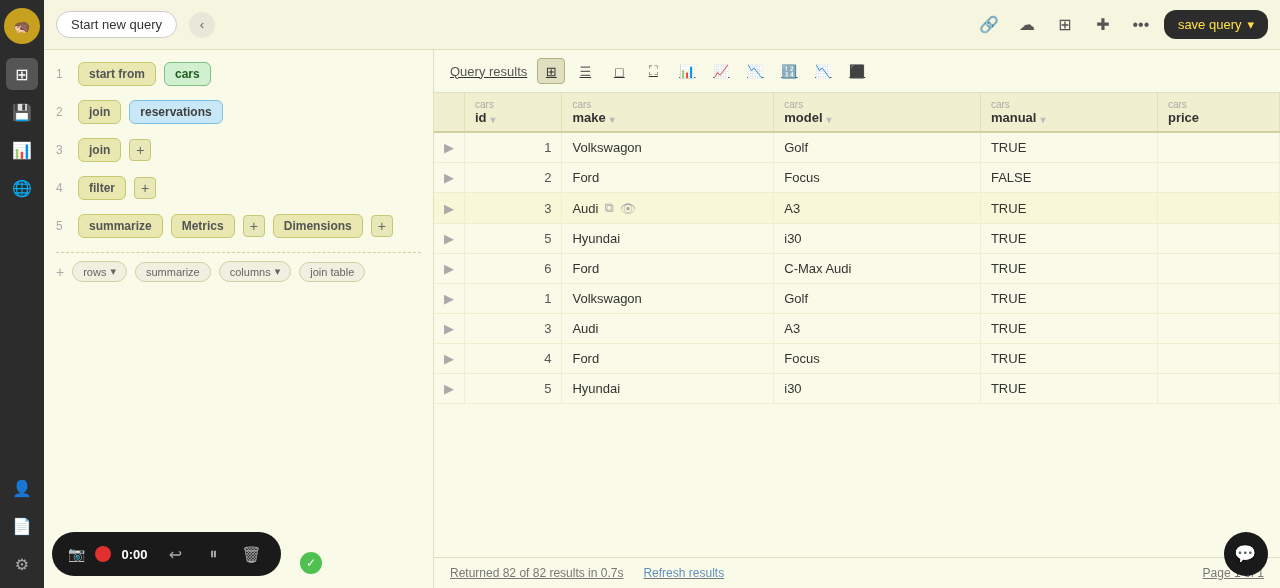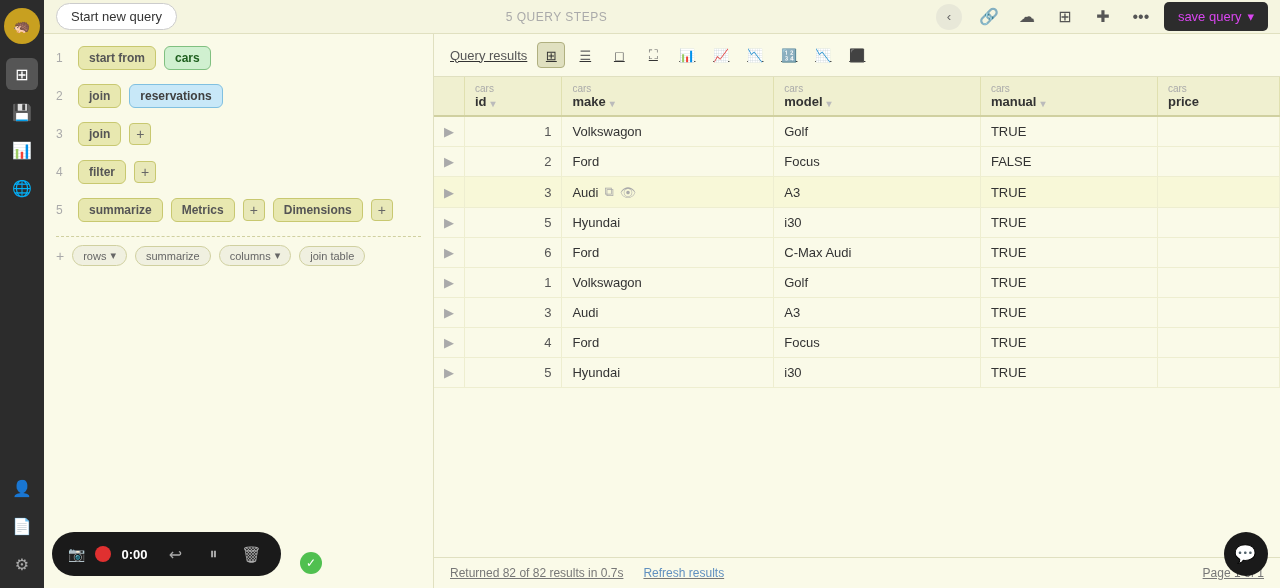--- a/index.html
+++ b/index.html
@@ -2,37 +2,37 @@
 <html><head>
   <meta charset="utf-8">
   <style>
     * { box-sizing: border-box; margin: 0; padding: 0; }
     body { font-family: -apple-system, BlinkMacSystemFont, 'Segoe UI', sans-serif; font-size: 13px; background: #f5f5e8; color: #333; height: 588px; overflow: hidden; }
 
     
     .app-container { display: flex; height: 588px; }
     .left-sidebar { width: 44px; background: #2c2c2c; display: flex; flex-direction: column; align-items: center; padding: 8px 0; gap: 6px; flex-shrink: 0; }
     .main-area { flex: 1; display: flex; flex-direction: column; }
-    .top-bar { height: 34px; background: #f5f5e0; border-bottom: 1px solid #e0e0c0; display: flex; align-items: center; padding: 0 12px; gap: 12px; }
+    .top-bar { height: 50px; background: #f5f5e0; border-bottom: 1px solid #e0e0c0; display: flex; align-items: center; padding: 0 12px; gap: 12px; }
     .content-area { flex: 1; display: flex; overflow: hidden; }
     .query-panel { width: 390px; background: #fafae8; border-right: 1px solid #e0e0c0; display: flex; flex-direction: column; padding: 12px; gap: 14px; overflow-y: auto; flex-shrink: 0; }
     .results-panel { flex: 1; background: #fafae8; display: flex; flex-direction: column; overflow: hidden; }
 
     
     .sidebar-icon { width: 32px; height: 32px; display: flex; align-items: center; justify-content: center; border-radius: 6px; cursor: pointer; color: #aaa; font-size: 16px; }
     .sidebar-icon.active { background: #555; color: #fff; }
     .sidebar-logo { width: 36px; height: 36px; background: #c8a020; border-radius: 50%; display: flex; align-items: center; justify-content: center; margin-bottom: 8px; color: #fff; font-weight: bold; font-size: 14px; }
 
     
     .start-new-btn { background: #fff; border: 1.5px solid #ccc; border-radius: 20px; padding: 5px 14px; cursor: pointer; font-size: 13px; color: #333; white-space: nowrap; }
     .query-steps-label { color: #aaa; font-size: 12px; flex: 1; text-align: center; letter-spacing: 0.5px; }
     .chevron-btn { width: 26px; height: 26px; background: #e8e8d8; border: none; border-radius: 50%; cursor: pointer; display: flex; align-items: center; justify-content: center; color: #666; }
     .top-right-icons { display: flex; align-items: center; gap: 8px; margin-left: auto; }
     .icon-btn { width: 30px; height: 30px; background: none; border: none; cursor: pointer; display: flex; align-items: center; justify-content: center; color: #555; font-size: 16px; border-radius: 4px; }
-    .save-query-btn { background: #2c2c2c; color: #d946ef; border: none; border-radius: 5px; padding: 7px 14px; cursor: pointer; font-size: 13px; display: flex; align-items: center; gap: 6px; white-space: nowrap; }
+    .save-query-btn { background: #2c2c2c; color: #fde047; border: none; border-radius: 12px; padding: 7px 14px; cursor: pointer; font-size: 13px; display: flex; align-items: center; gap: 6px; white-space: nowrap; }
 
     
     .query-step { display: flex; align-items: center; gap: 8px; }
     .step-num { color: #aaa; font-size: 12px; width: 14px; flex-shrink: 0; }
     .step-tag { background: #e8e8b0; border: 1.5px solid #c8c870; border-radius: 6px; padding: 4px 10px; font-size: 12px; font-weight: 600; color: #555; cursor: pointer; }
     .step-tag.blue { background: #c8e8f8; border-color: #80c0e0; color: #404040; }
     .step-tag.green { background: #d0f0d0; border-color: #80c080; color: #206020; }
     .plus-btn { width: 22px; height: 22px; background: #e8e8b8; border: 1.5px solid #c8c870; border-radius: 4px; display: flex; align-items: center; justify-content: center; cursor: pointer; color: #666; font-size: 14px; }
 
     
@@ -89,21 +89,20 @@
     <div style="margin-top:auto;"></div>
     <div class="sidebar-icon">👤</div>
     <div class="sidebar-icon">📄</div>
     <div class="sidebar-icon">⚙</div>
   </div>
 
   <div class="main-area">
 
     <div class="top-bar">
       <button class="start-new-btn">Start new query</button>
-      <span class="query-steps-label">5 QUERY STEPS</span>
       <button class="chevron-btn">‹</button>
       <div class="top-right-icons">
         <button class="icon-btn">🔗</button>
         <button class="icon-btn">☁</button>
         <button class="icon-btn">⊞</button>
         <button class="icon-btn">✚</button>
         <button class="icon-btn">•••</button>
         <button class="save-query-btn">
           <span>save query</span>
           <span>▾</span>

